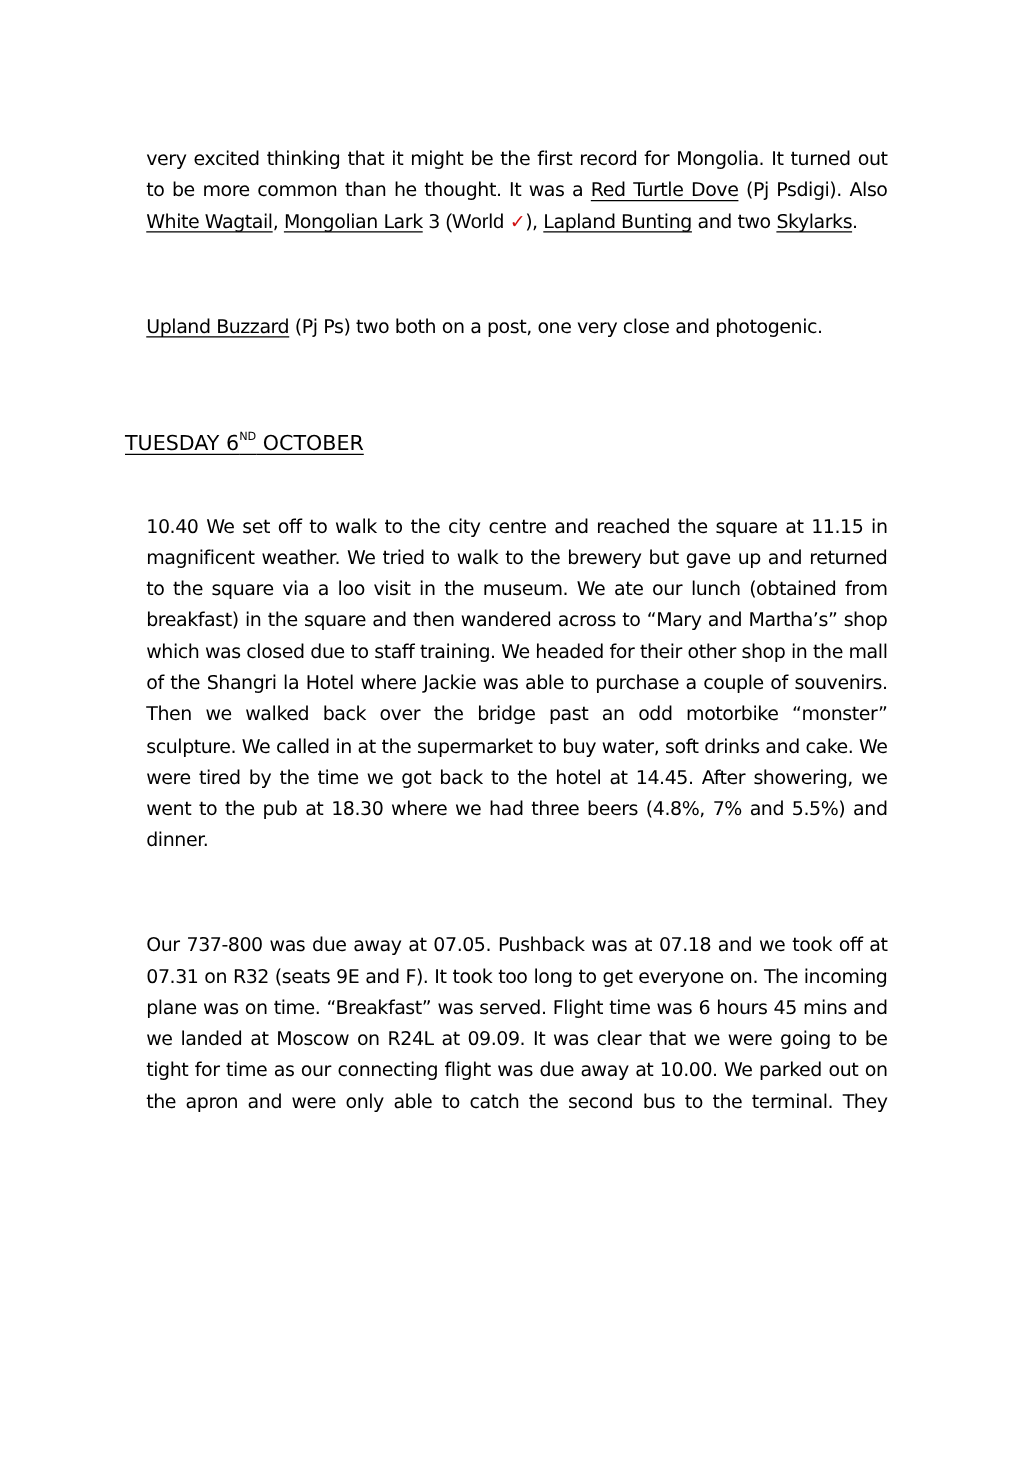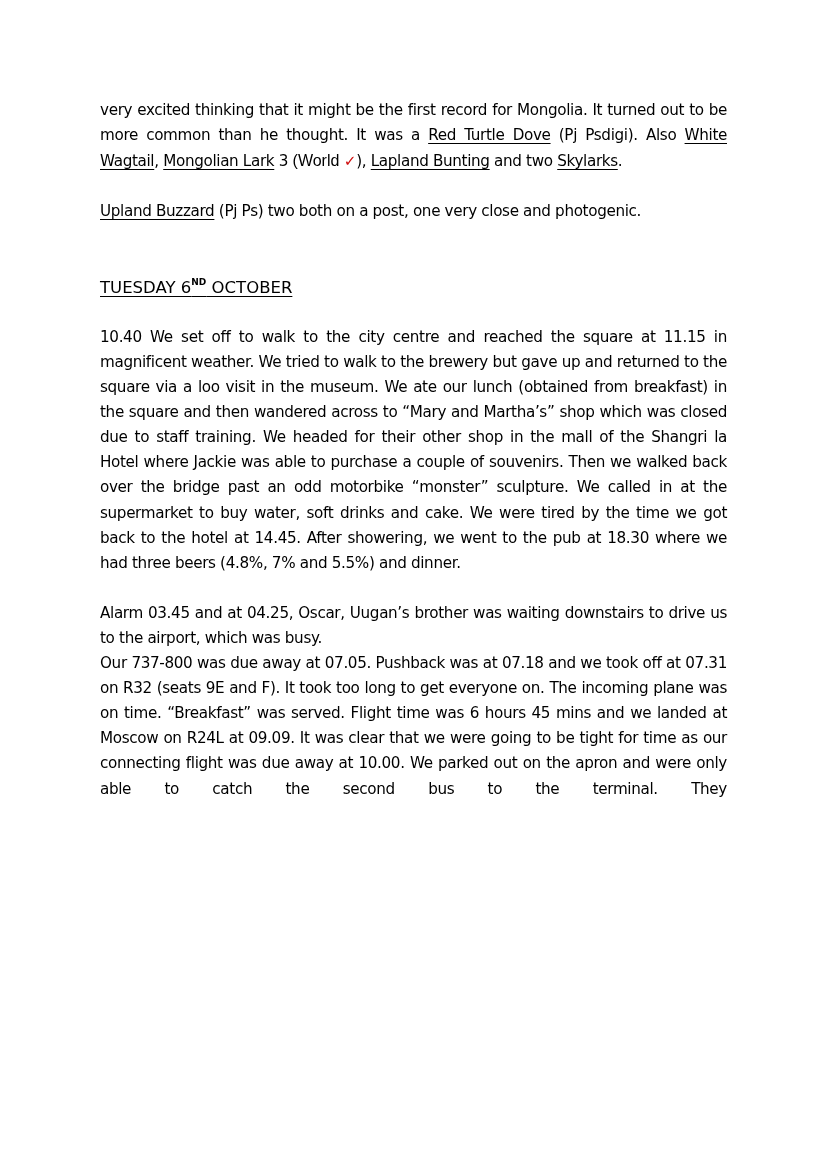--- a/index.html
+++ b/index.html
@@ -3,26 +3,26 @@
 <meta charset="utf-8">
 <style>
   html, body { margin: 0; padding: 0; background: #ffffff; }
   body { width: 827px; height: 1169px; position: relative; overflow: hidden; }
   .page {
     position: absolute; left: 100px; top: 98px; width: 627px;
     font-family: "DejaVu Sans", sans-serif;
     font-size: 15.2px; line-height: 25.1px; color: #000;
     letter-spacing: -0.35px;
   }
-  p { margin: 0; text-align: justify; }
+  p { margin: 17px; text-align: justify; }
   .last { text-align-last: justify; }
   .gap { height: 25.1px; }
   .u { text-decoration: underline; text-underline-offset: 3px; }
   .heading { text-decoration: underline; text-underline-offset: 3px; font-size: 16.5px; letter-spacing: 0px; }
-  .heading sup { font-size: 9px; vertical-align: 8px; line-height: 0; font-weight: bold; }
+  .heading sup { font-size: 9px; vertical-align: 8px; line-height: 0; }
   .check { color: #d01010; font-weight: bold; }
   .world { font-family: "Liberation Sans", sans-serif; font-size: 16px; letter-spacing: 0; }
 </style>
 </head>
 <body>
 
 <div class="page">
 
   <p>
     <span>very excited thinking that it might be the first record for Mongolia. It turned out to be more common than he thought. It was a </span><span class="u">Red Turtle Dove</span><span> (Pj Psdigi). Also </span><span class="u">White Wagtail</span><span>, </span><span class="u">Mongolian Lark</span><span> 3 </span><span class="world">(World </span><span class="check">✓</span><span>), </span><span class="u">Lapland Bunting</span><span> and two </span><span class="u">Skylarks</span><span>.</span>
@@ -35,16 +35,15 @@
   <div class="gap"></div>
 
   <div class="gap"></div>
 
   <div class="heading"><span>TUESDAY 6</span><sup>ND</sup><span> OCTOBER</span></div>
   <div class="gap"></div>
 
   <p>10.40 We set off to walk to the city centre and reached the square at 11.15 in magnificent weather. We tried to walk to the brewery but gave up and returned to the square via a loo visit in the museum. We ate our lunch (obtained from breakfast) in the square and then wandered across to “Mary and Martha’s” shop which was closed due to staff training. We headed for their other shop in the mall of the Shangri la Hotel where Jackie was able to purchase a couple of souvenirs. Then we walked back over the bridge past an odd motorbike “monster” sculpture. We called in at the supermarket to buy water, soft drinks and cake. We were tired by the time we got back to the hotel at 14.45. After showering, we went to the pub at 18.30 where we had three beers (4.8%, 7% and 5.5%) and dinner.</p>
   <div class="gap"></div>
 
-  <p>Alarm 03.45 and at 04.25, Oscar, Uugan’s brother was waiting downstairs to drive us to the airport, which was busy.</p>
   <p class="last">Our 737-800 was due away at 07.05. Pushback was at 07.18 and we took off at 07.31 on R32 (seats 9E and F). It took too long to get everyone on. The incoming plane was on time. “Breakfast” was served. Flight time was 6 hours 45 mins and we landed at Moscow on R24L at 09.09. It was clear that we were going to be tight for time as our connecting flight was due away at 10.00. We parked out on the apron and were only able to catch the second bus to the terminal.  They</p>
 
 </div>
 
 </body></html>

